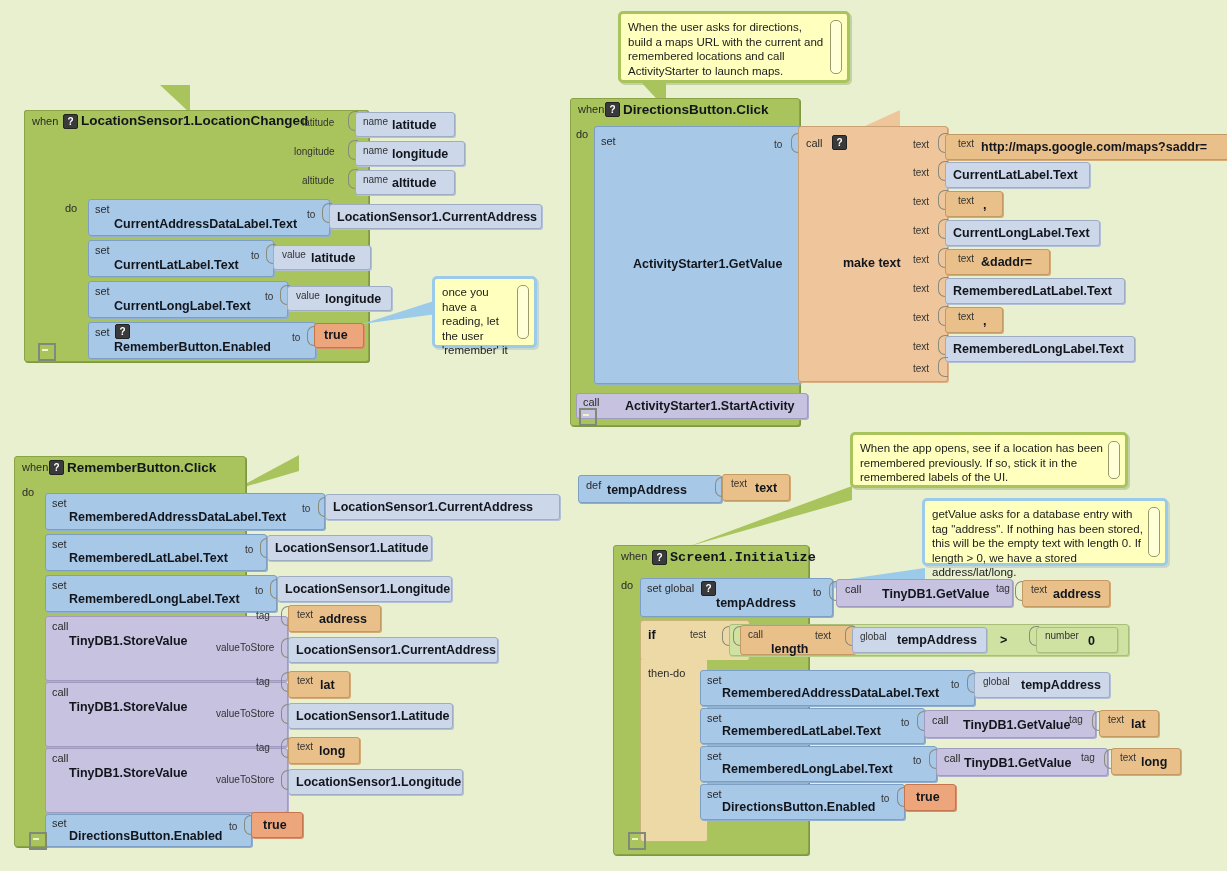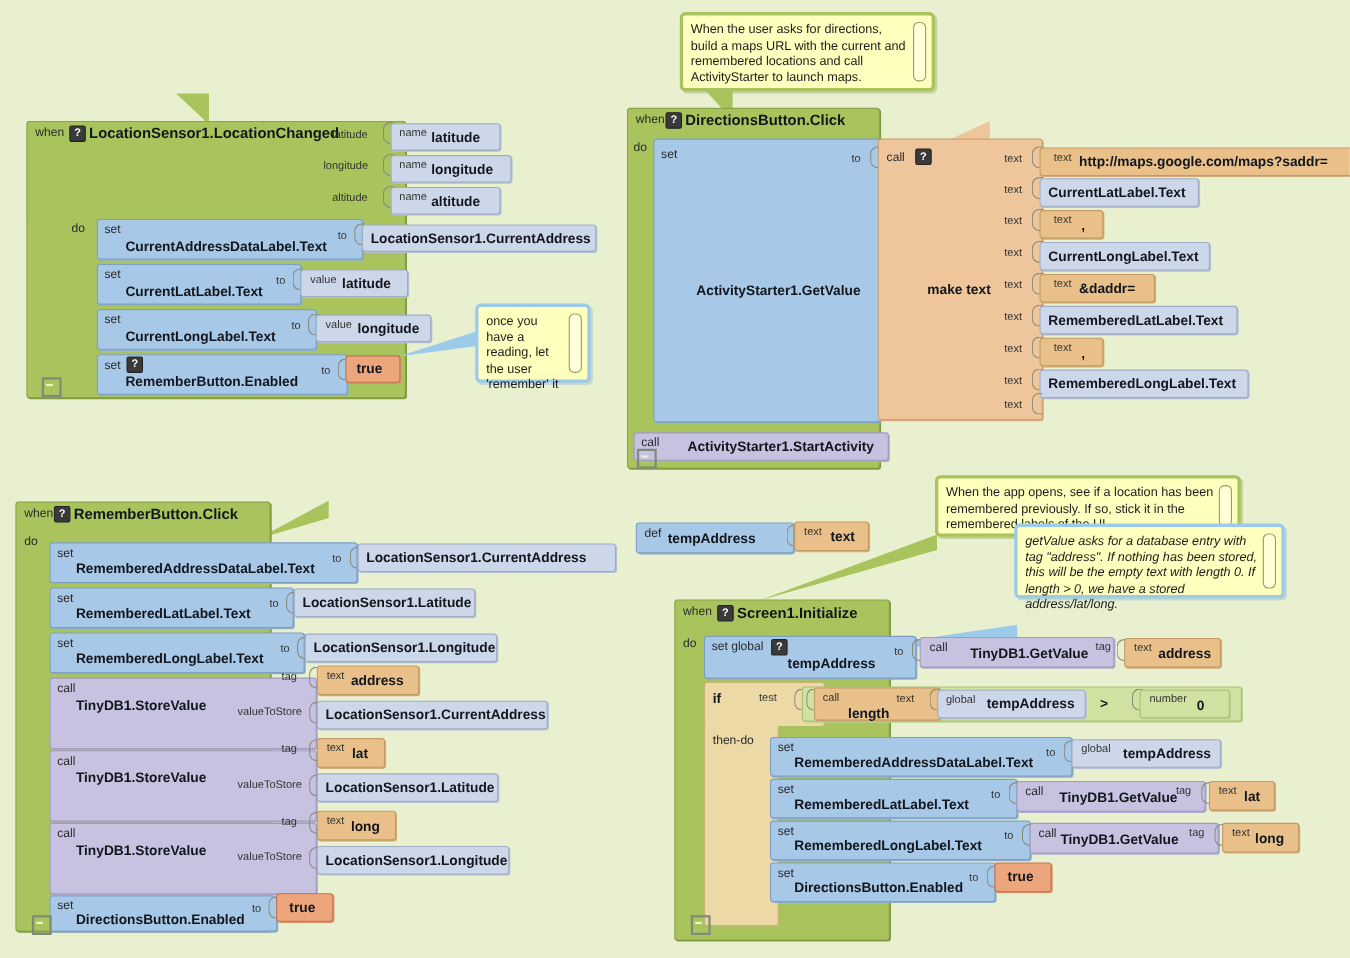--- a/index.html
+++ b/index.html
@@ -366,30 +366,30 @@
   <div class="blk textblk" style="left:722px;top:474px;width:68px;height:27px;"></div>
   <span class="lbl tinylbl" style="left:731px;top:479px;">text</span>
   <span class="lbl nm-sm" style="left:755px;top:482px;">text</span>
 
   <div class="comment" style="left:850px;top:432px;width:278px;height:56px;">
     <span class="wordwrap">When the app opens, see if a location has been remembered previously. If so, stick it in the remembered labels of the UI.</span>
     <span class="grip"></span>
   </div>
   <div class="tail" style="left:690px;top:486px;width:162px;height:60px;background:#a9c45c;clip-path:polygon(100% 0,100% 14px,0 100%);"></div>
 
-  <div class="comment blue" style="left:922px;top:476px;width:246px;height:68px;font-style:italic;">
+  <div class="comment blue" style="left:922px;top:498px;width:246px;height:68px;">
     <span class="wordwrap">getValue asks for a database entry with tag "address". If nothing has been stored, this will be the empty text with length 0. If length &gt; 0, we have a stored address/lat/long.</span>
     <span class="grip"></span>
   </div>
   <div class="tail" style="left:745px;top:568px;width:180px;height:26px;background:#9ccbea;clip-path:polygon(100% 0,100% 14px,0 100%);"></div>
 
   <div class="blk event" style="left:613px;top:545px;width:196px;height:310px;"></div>
   <span class="lbl kw" style="left:621px;top:551px;">when</span>
   <span class="qmark" style="left:652px;top:550px;">?</span>
-  <span class="lbl nm" style="left:670px;top:551px;">Screen1.Initialize</span>
+  <span class="lbl nm" style="left:670px;top:551px;font-family:Liberation Mono, monospace;">Screen1.Initialize</span>
   <span class="lbl kw" style="left:621px;top:580px;">do</span>
 
   <div class="blk setblk" style="left:640px;top:578px;width:193px;height:39px;"></div>
   <span class="lbl kw" style="left:647px;top:583px;">set global</span>
   <span class="qmark" style="left:701px;top:581px;">?</span>
   <span class="lbl nm-sm" style="left:716px;top:597px;">tempAddress</span>
   <span class="lbl tinylbl" style="left:813px;top:588px;">to</span>
   <div class="plug" style="left:829px;top:581px;"></div>
 
   <div class="blk callblk" style="left:836px;top:579px;width:177px;height:28px;"></div>

